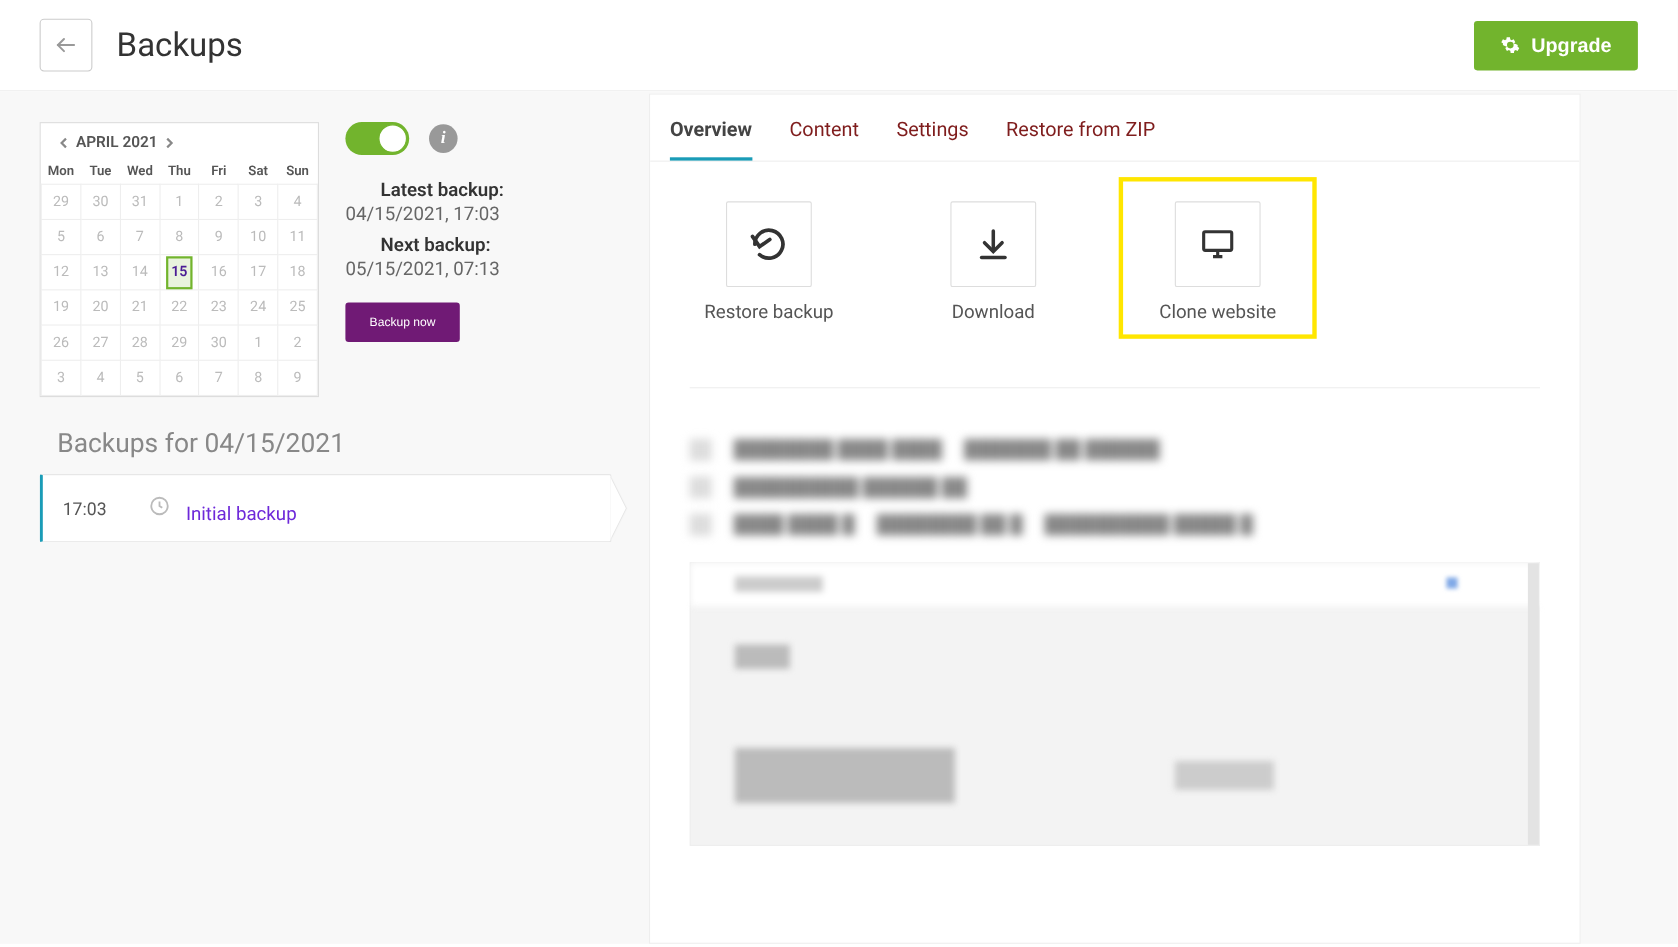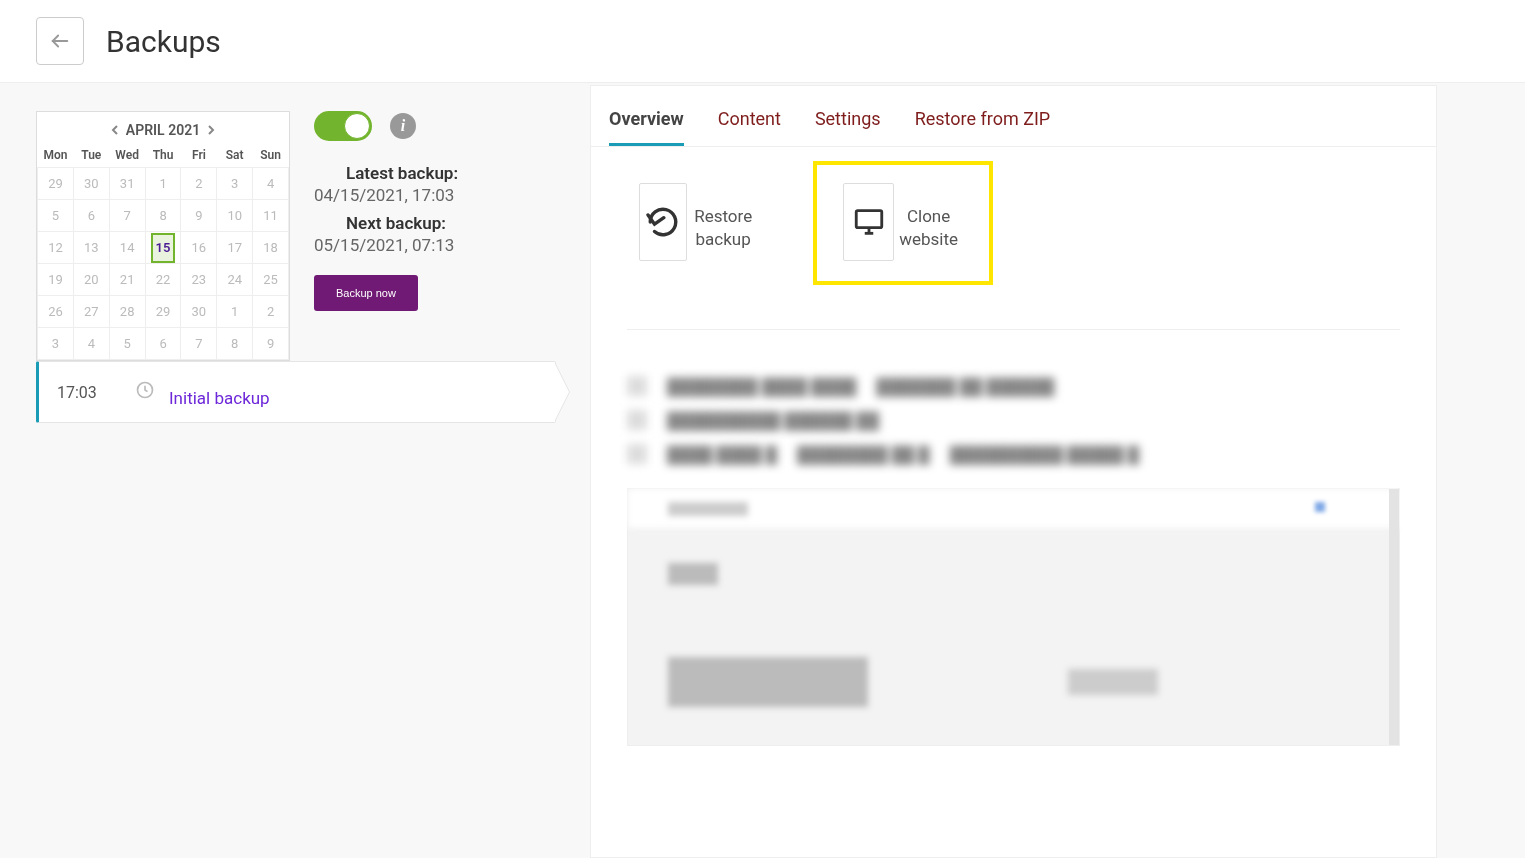--- a/index.html
+++ b/index.html
@@ -64,21 +64,21 @@
     gap: 24px;
   }
   .calendar {
     width: 254px;
     border: 1px solid #ddd;
     background: #fff;
   }
   .cal-header {
     display: flex;
     align-items: center;
-    justify-content: center;
+    justify-content: flex-start;
     padding: 6px 10px 2px 10px;
   }
   .cal-nav {
     cursor: pointer;
     color: #888;
     font-size: 16px;
     padding: 2px 6px;
   }
   .cal-title {
     font-size: 14px;
@@ -247,21 +247,21 @@
     border-bottom: 3px solid #1a9cb7;
     font-weight: 700;
   }
   .actions {
     display: flex;
     gap: 84px;
     padding: 36px 48px;
   }
   .action {
     display: flex;
-    flex-direction: row;
+    flex-direction: column;
     align-items: center;
     width: 120px;
     cursor: pointer;
   }
   .action .icon-box {
     width: 78px;
     height: 78px;
     border: 1px solid #ddd;
     border-radius: 2px;
     display: flex;
@@ -329,20 +329,26 @@
 <body>
 
 <div class="topbar">
   <button class="back-btn">
     <svg width="22" height="22" viewBox="0 0 24 24" fill="none" stroke="#999" stroke-width="2" stroke-linecap="round">
         <line x1="20" y1="12" x2="4" y2="12"></line>
         <polyline points="10 18 4 12 10 6"></polyline>
       </svg>
   </button>
   <h1 class="page-title">Backups</h1>
+  <button class="upgrade-btn">
+    <svg width="18" height="18" viewBox="0 0 24 24" fill="#fff">
+        <path d="M12 8a4 4 0 100 8 4 4 0 000-8zm9 4a9 9 0 01-.2 1.9l2.1 1.6-2 3.5-2.5-1a7 7 0 01-1.6.9l-.4 2.6h-4l-.4-2.6a7 7 0 01-1.6-.9l-2.5 1-2-3.5 2.1-1.6A9 9 0 013 12a9 9 0 01.2-1.9L1.1 8.5l2-3.5 2.5 1a7 7 0 011.6-.9L7.6 2.5h4l.4 2.6a7 7 0 011.6.9l2.5-1 2 3.5-2.1 1.6A9 9 0 0121 12z"></path>
+      </svg>
+    <span>Upgrade</span>
+  </button>
 </div>
 
 <div class="main">
   <div class="left-panel">
     <div class="calendar-row">
 
       <div class="calendar">
         <div class="cal-header">
           <span class="cal-nav">
             <svg width="10" height="10" viewBox="0 0 10 10">
@@ -436,20 +442,21 @@
         </div>
         <div class="meta-label">Latest backup:</div>
         <div class="meta-value">04/15/2021, 17:03</div>
         <div class="meta-label">Next backup:</div>
         <div class="meta-value">05/15/2021, 07:13</div>
         <button class="backup-now-btn">Backup now</button>
       </div>
 
     </div>
 
+    <h2 class="backups-for">Backups for 04/15/2021</h2>
 
     <div class="backup-item">
       <span class="backup-time">17:03</span>
       <span class="clock-icon">
         <svg width="20" height="20" viewBox="0 0 24 24" fill="none" stroke="#bbb" stroke-width="2">
             <circle cx="12" cy="12" r="9"></circle>
             <polyline points="12 7 12 12 15 14"></polyline>
           </svg>
       </span>
       <span class="backup-label">Initial backup</span>
@@ -468,20 +475,30 @@
     <div class="actions">
       <div class="action">
         <div class="icon-box">
           <svg width="34" height="34" viewBox="0 0 24 24" fill="none" stroke="#333" stroke-width="2.4" stroke-linecap="round">
               <path d="M3 12a9 9 0 1 1 3 6.7"></path>
               <polyline points="3 4 3 12 11 12" transform="rotate(-35 7 8)"></polyline>
             </svg>
         </div>
         <div class="label">Restore backup</div>
       </div>
+      <div class="action">
+        <div class="icon-box">
+          <svg width="32" height="32" viewBox="0 0 24 24" fill="none" stroke="#333" stroke-width="2.4" stroke-linecap="round">
+              <line x1="12" y1="3" x2="12" y2="15"></line>
+              <polyline points="6 11 12 17 18 11"></polyline>
+              <line x1="4" y1="21" x2="20" y2="21"></line>
+            </svg>
+        </div>
+        <div class="label">Download</div>
+      </div>
       <div class="action highlighted">
         <div class="icon-box">
           <svg width="34" height="34" viewBox="0 0 24 24" fill="none" stroke="#333" stroke-width="2">
               <rect x="3" y="4" width="18" height="12" rx="1"></rect>
               <line x1="9" y1="20" x2="15" y2="20"></line>
               <line x1="12" y1="16" x2="12" y2="20"></line>
             </svg>
         </div>
         <div class="label">Clone website</div>
       </div>

